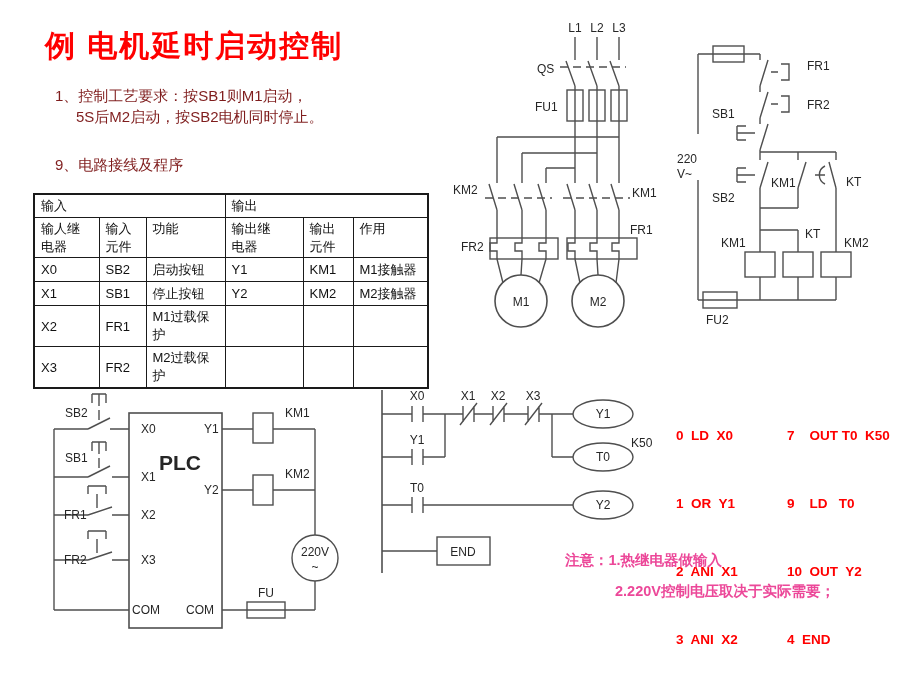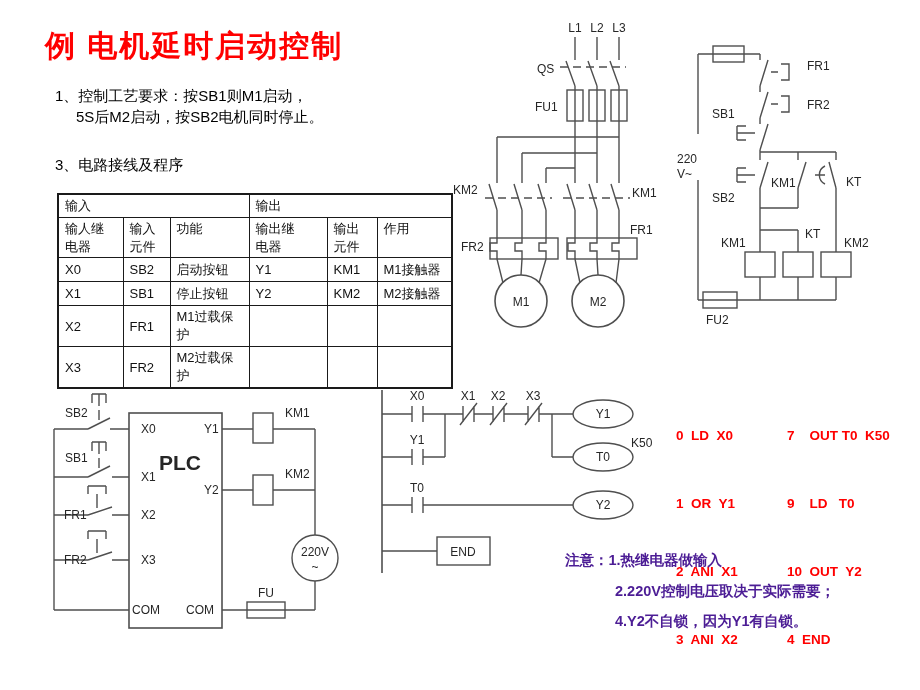--- a/index.html
+++ b/index.html
@@ -1,46 +1,46 @@
 <!DOCTYPE html>
 <html><head>
 <meta charset="utf-8">
 <style>
   html,body{margin:0;padding:0;background:#fff;}
   #slide{position:relative;width:920px;height:690px;background:#ffffff;overflow:hidden;
          font-family:"Liberation Sans","DejaVu Sans",sans-serif;color:#1a1a1a;border-radius:10px;}
   .abs{position:absolute;}
   .title{font-size:30px;font-weight:bold;letter-spacing:2px;}
-  .bullet{font-size:15px;color:#000000;white-space:nowrap;}
-  table.io{border-collapse:collapse;table-layout:fixed;font-size:13px;color:#111;margin-left:24px;}
+  .bullet{font-size:15px;color:#7f1d1d;white-space:nowrap;}
+  table.io{border-collapse:collapse;table-layout:fixed;font-size:13px;color:#111;}
   table.io td,table.io th{border:1px solid #1a1a1a;padding:2px 6px;text-align:left;
         font-weight:normal;vertical-align:middle;overflow:hidden;}
   table.io{border:2px solid #1a1a1a;}
   th.wrap{white-space:pre-line;line-height:1.35;}
   svg{overflow:visible;}
   svg text{font-family:"Liberation Sans","DejaVu Sans",sans-serif;font-size:12px;fill:#262626;}
   .wire{stroke:#4f4f4f;stroke-width:1.4;fill:none;}
   .wire2{stroke:#4f4f4f;stroke-width:1.6;fill:none;}
   .dash{stroke:#4f4f4f;stroke-width:1.3;fill:none;stroke-dasharray:8 5;}
   .box{stroke:#4f4f4f;stroke-width:1.4;fill:none;}
   .ins{font-size:13.5px;font-weight:bold;white-space:pre;line-height:22.6px;}
   .note{font-size:14.5px;font-weight:bold;line-height:30.5px;white-space:nowrap;}
-  .note .ind{padding-left:50px;}
+  .note .ind{padding-left:50px;text-align:center;}
   .plc-big{font-size:21px;font-weight:bold;}
 </style>
 </head>
 <body>
 
 <div id="slide">
 
   <div class="abs title" style="left:45px;top:26px;color:#ff0000;">例  电机延时启动控制</div>
 
   <div class="abs bullet" style="left:55px;top:87px;">1、控制工艺要求：按SB1则M1启动，</div>
   <div class="abs bullet" style="left:76px;top:108px;">5S后M2启动，按SB2电机同时停止。</div>
-  <div class="abs bullet" style="left:55px;top:156px;">3、电路接线及程序</div>
+  <div class="abs bullet" style="left:55px;top:156px;">9、电路接线及程序</div>
 
   <table class="io abs" style="left:33px;top:193px;width:394px;">
     <colgroup>
       <col style="width:65px">
         <col style="width:47px">
         <col style="width:79px">
       <col style="width:78px">
         <col style="width:50px">
         <col style="width:75px">
     </colgroup>
@@ -282,19 +282,18 @@
     
     
   </div>
   <div class="abs ins" style="left:787px;top:380px;color:#ff0000;">
     <div>7    OUT T0  K50</div>
     <div>9    LD   T0</div>
     <div>10  OUT  Y2</div>
     <div>4  END</div>
   </div>
 
-  <div class="abs note" style="left:565px;top:545px;color:#4c1d95;">
+  <div class="abs note" style="left:565px;top:545px;color:#ec4899;">
     <div>注意：1.热继电器做输入</div>
     <div class="ind">2.220V控制电压取决于实际需要；</div>
-    <div class="ind">4.Y2不自锁，因为Y1有自锁。</div>
   </div>
 
 </div>
 
 </body></html>

